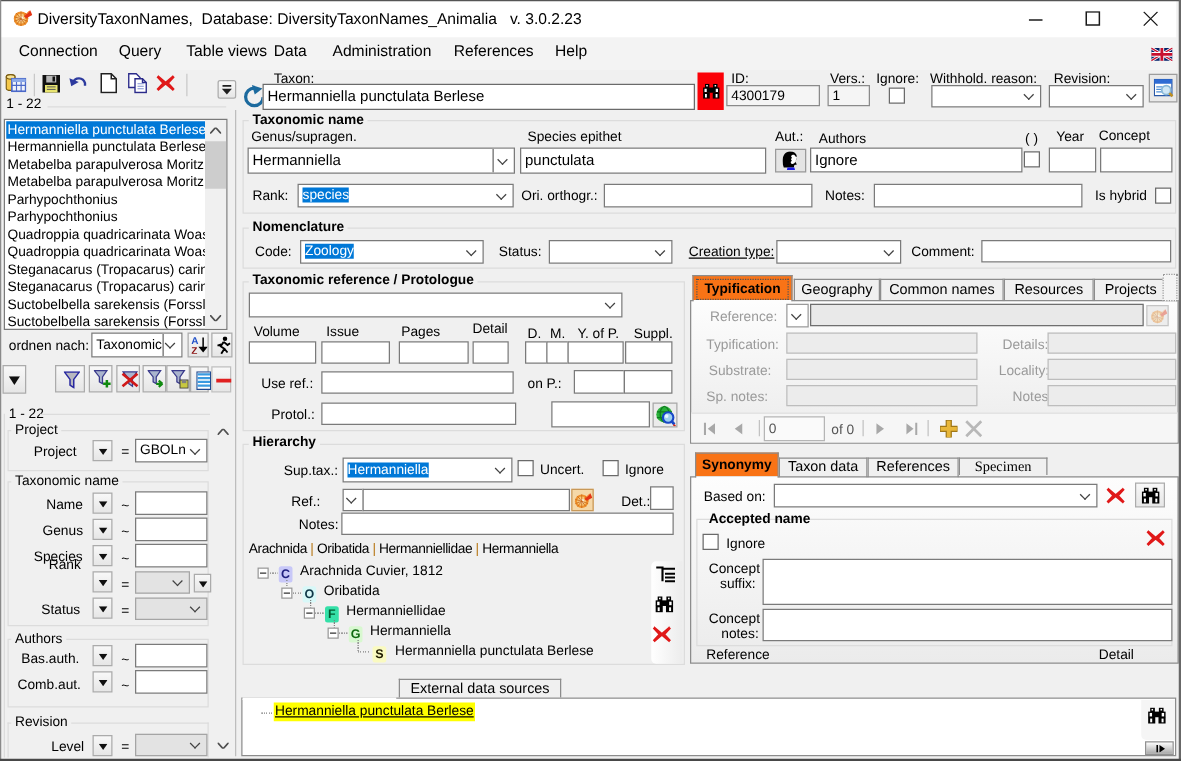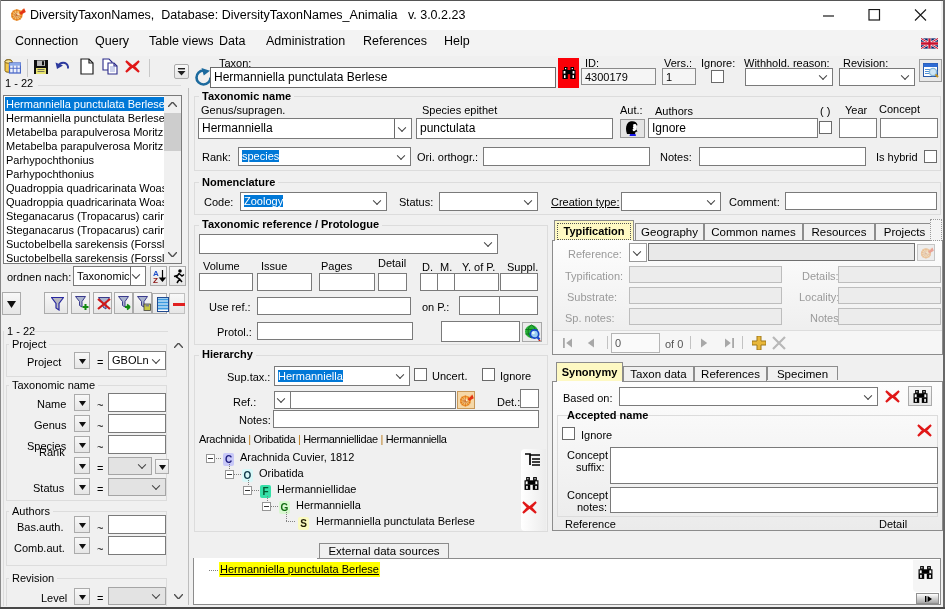--- a/index.html
+++ b/index.html
@@ -22,21 +22,21 @@
 .chk { position:absolute; width:13px; height:13px; background:#fff; border:1px solid #6a6a6a; }
 .grp { position:absolute; border:1px solid #dcdcdc; }
 .gl { position:absolute; background:#f0f0f0; padding:0 3px; white-space:nowrap;
   font-size:11px; line-height:12px; }
 .sel { background:#0078d7; color:#fff; }
 .ic { position:absolute; }
 .sep { position:absolute; width:1px; background:#c8c8c8; }
 .btn { position:absolute; background:linear-gradient(#f8f8f8,#e6e6e6); border:1px solid #ababab; }
 .tab { position:absolute; background:#f0f0f0; border:1px solid #8c8c8c; border-bottom:none;
   font-size:11.5px; text-align:center; }
-.tabsel { background:#fef9c3; font-weight:bold; font-size:11px; }
+.tabsel { background:#f97316; font-weight:bold; font-size:11px; }
 .pane { position:absolute; border:1px solid #8c8c8c; background:linear-gradient(#fdfdfd,#ebebeb); }
 .lrow { position:absolute; left:2px; font-size:11px; line-height:14px; white-space:nowrap; }
 .frow { position:absolute; width:19px; height:22px; top:292px; background:linear-gradient(#f8f8f8,#e6e6e6); border:1px solid #ababab; }
 .fnl { position:absolute; left:3px; top:3px; }
 .tmb { position:absolute; width:9px; height:9px; background:#fff; border:1px solid #969696; }
 .tmb:after { content:""; position:absolute; left:1px; top:3px; width:5px; height:1px; background:#333; }
 .tbd2 { position:absolute; width:11px; height:13px; font-size:10px; font-weight:bold;
   text-align:center; line-height:13px; border-radius:2px; }
 .tdot { position:absolute; background-image:repeating-linear-gradient(90deg,#808080 0 1px,transparent 1px 2px); }
 .tdot[style*="width:1px"] { background-image:repeating-linear-gradient(180deg,#808080 0 1px,transparent 1px 2px); }
@@ -567,21 +567,21 @@
 <svg class="ic" style="left:752px;top:336px;" width="14" height="14" viewBox="0 0 14 14">
       <path d="M5,0 h4 v5 h5 v4 H9 v5 H5 V9 H0 V5 h5 z" fill="#e8b73a" stroke="#a07818" stroke-width="1"></path>
     </svg>
 <svg class="ic" style="left:772px;top:336px;" width="14" height="14" viewBox="0 0 14 14">
       <path d="M1,1 L13,13 M13,1 L1,13" stroke="#b8b8b8" stroke-width="2.2"></path>
     </svg>
 
 <div class="tab tabsel" style="left:556px;top:362px;width:67px;height:20px;line-height:19px;">Synonymy</div>
 <div class="tab" style="left:623px;top:366px;width:71px;height:16px;line-height:14px;">Taxon data</div>
 <div class="tab" style="left:694px;top:366px;width:73px;height:16px;line-height:14px;">References</div>
-<div class="tab" style="left:767px;top:366px;width:71px;height:14px;line-height:14px;">Specimen</div>
+<div class="tab" style="left:767px;top:366px;width:71px;height:14px;line-height:14px;font-family:Liberation Serif, serif;">Specimen</div>
 <div class="pane" style="left:552px;top:381px;width:391px;height:150px;"></div>
 <div style="position:absolute;left:557px;top:381px;width:65px;height:2px;background:#fdfdfd;"></div>
 <div class="l" style="left:563px;top:392px;">Based on:</div>
 <div class="cb" style="left:619px;top:387px;width:259px;height:19px;"></div>
 <svg class="ic" style="left:884px;top:388px;" width="17" height="17" viewBox="0 0 17 17">
  <path d="M2,3 L7,8.5 L2,14 M15,3 L10,8.5 L15,14 M2,3 L15,14 M15,3 L2,14" stroke="#e01818" stroke-width="2.1" fill="none"></path>
 </svg>
 <div class="btn" style="left:908px;top:386px;width:24px;height:20px;">
  <svg style="position:absolute;left:4px;top:3px;" width="15" height="13" viewBox="0 0 14 12">
         <use href="#binoc"></use>

